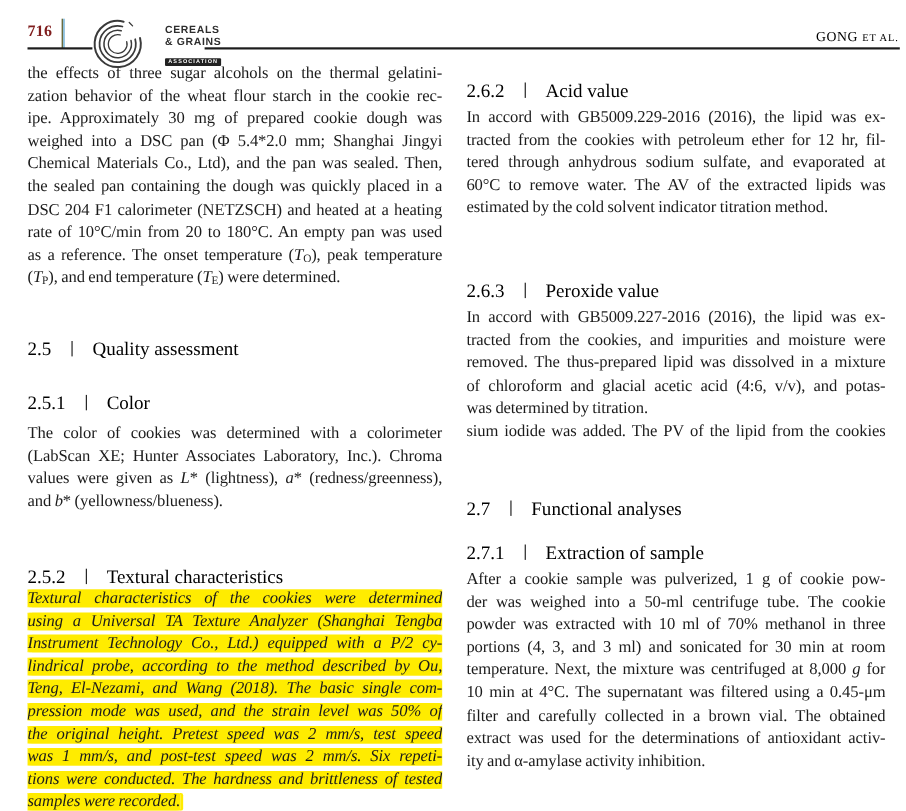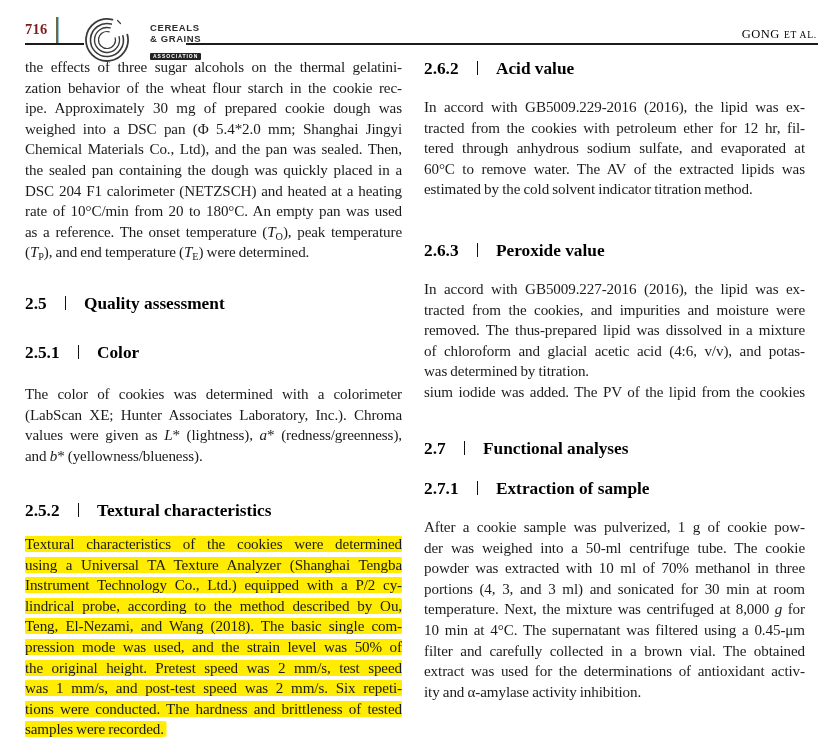--- a/index.html
+++ b/index.html
@@ -46,24 +46,25 @@
   .pline{
     height:20.6px;line-height:20.6px;overflow:hidden;
     font-size:15.1px;letter-spacing:-0.1px;word-spacing:-0.5px;
     text-align:justify;text-align-last:justify;
   }
   .pline-last{text-align-last:left;}
   .hl{
     background:var(--hl,#ffec00);
     border-radius:2px;
     box-shadow:-2.5px 0 0 var(--hl,#ffec00), 2.5px 0 0 var(--hl,#ffec00);
+    font-style:italic;
   }
   .heading{
     position:absolute;left:0;right:0;height:24px;line-height:24px;
-    font-size:17.3px;font-weight:bold;color:#000;white-space:nowrap;
+    font-size:17.3px;font-weight:normal;color:#000;white-space:nowrap;margin-top:14px;
   }
   .hpipe{
     display:inline-block;width:1.4px;height:14px;background:#111;
     margin:0 18px;vertical-align:-1px;
   }
   sub{font-size:0.68em;vertical-align:-0.25em;}
 </style>
 </head>
 <body>
 

